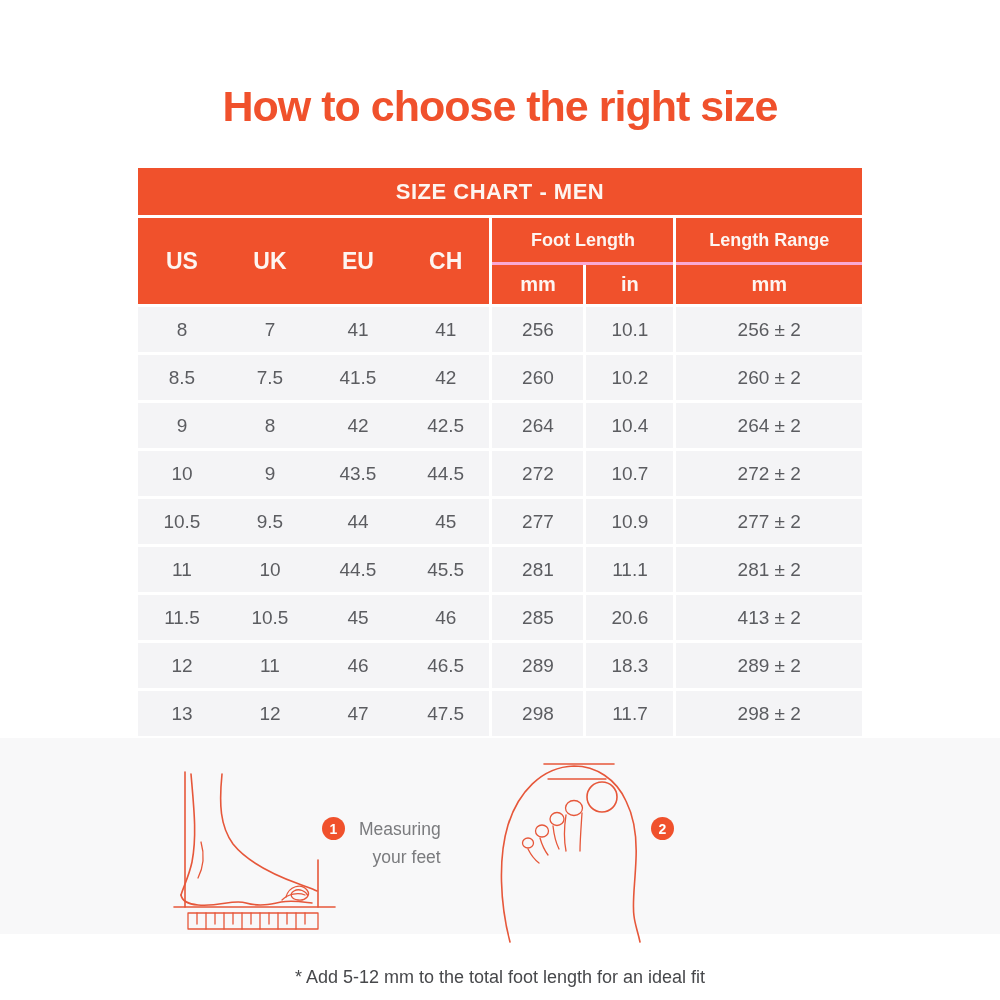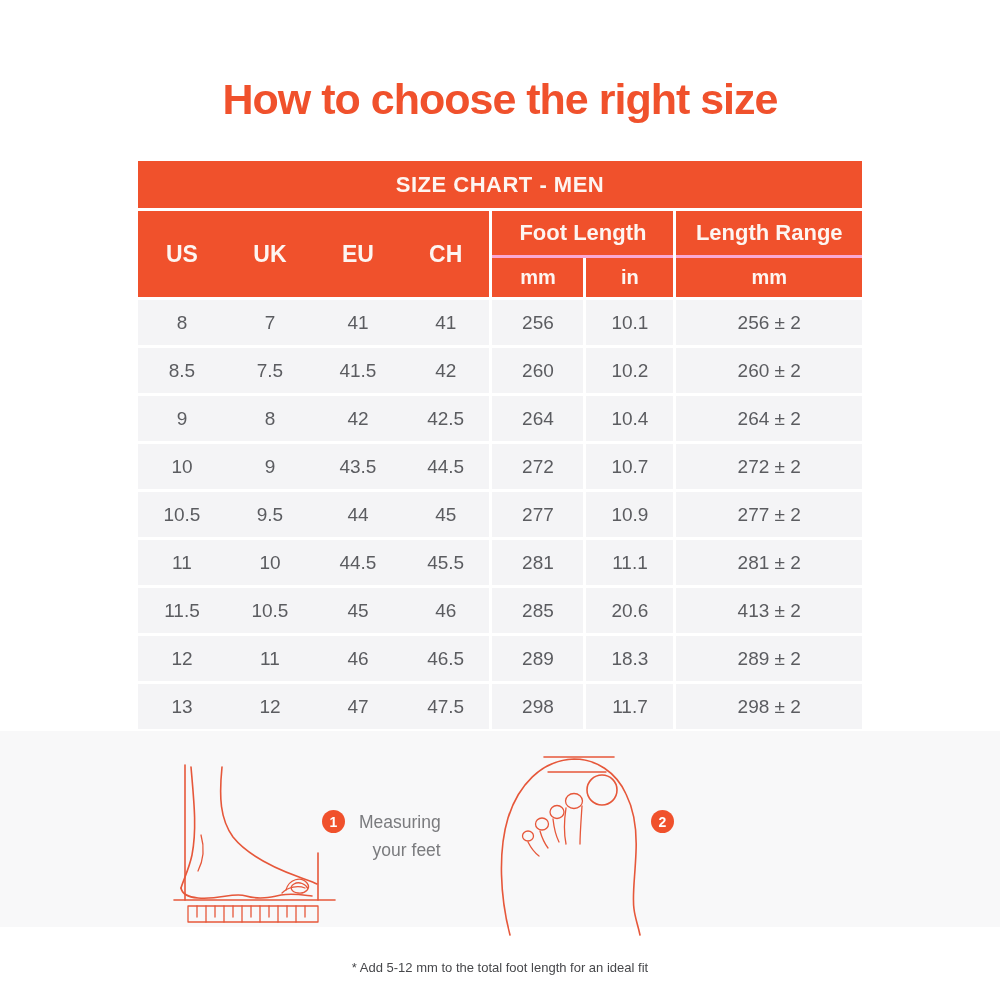--- a/index.html
+++ b/index.html
@@ -3,21 +3,21 @@
 <meta charset="utf-8">
 <style>
   html,body{margin:0;padding:0;}
   body{
     width:1000px;height:1000px;background:#ffffff;
     font-family:"Liberation Sans", sans-serif;
     position:relative;overflow:hidden;
     -webkit-font-smoothing:antialiased;
   }
   .page-title{
-    margin:4px;padding-top:71px;
+    margin:11px;padding-top:71px;
     text-align:center;
     font-size:43px;font-weight:bold;letter-spacing:-1px;
     color:var(--accent,#F0512C);
   }
   
   table.size-chart{
     width:724px;margin:37px auto 0;
     border-collapse:collapse;table-layout:fixed;
     font-family:"Liberation Sans", sans-serif;
   }
@@ -28,21 +28,21 @@
     height:47px;background:var(--accent,#F0512C);
     color:var(--header-text,#FDF5F1);
     font-size:22px;font-weight:bold;letter-spacing:.5px;
   }
   thead tr.hdr th{
     background:var(--accent,#F0512C);
     color:var(--header-text,#FDF5F1);
     font-weight:bold;
   }
   thead tr.hdr1 th{border-top:3px solid #fff;}
-  tr.hdr1 th{height:44px;font-size:22px;}
+  tr.hdr1 th{height:44px;font-size:18px;}
   tr.hdr1 th.group{font-size:23px;margin-top:14px;}
   tr.hdr2 th{height:39px;font-size:20px;border-top:3px solid #f9a8d4;}
   th.vsep, td.vsep{border-left:3px solid #fff;}
   tbody td{
     height:45px;background:var(--row-bg,#F4F4F6);
     border-top:3px solid #fff;
     color:var(--body-text,#5B5C60);
     font-size:19px;
   }
   
@@ -65,21 +65,21 @@
     position:absolute;
     color:var(--annotation-text,#7A7B7E);
     font-size:17.5px;line-height:28px;
   }
   #annotation-1{left:359px;top:77px;text-align:right;}
   #annotation-2{left:684px;top:77px;}
   
   .footnote{
     margin-top:33px;text-align:center;
     color:var(--note-text,#47484B);
-    font-size:13px;
+    font-size:18px;
   }
   svg .stroke{fill:none;stroke:var(--line,#E6573A);stroke-width:1.6;stroke-linecap:round;stroke-linejoin:round;}
   svg .thin{stroke-width:1.3;}
 </style>
 </head>
 <body>
 
 <h1 class="page-title">How to choose the right size</h1>
 
 <table class="size-chart">

